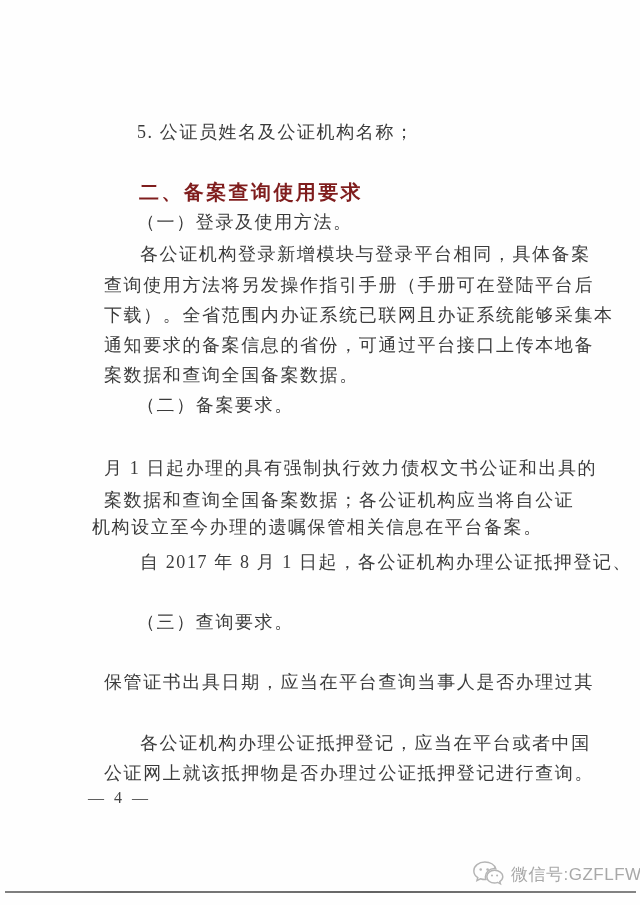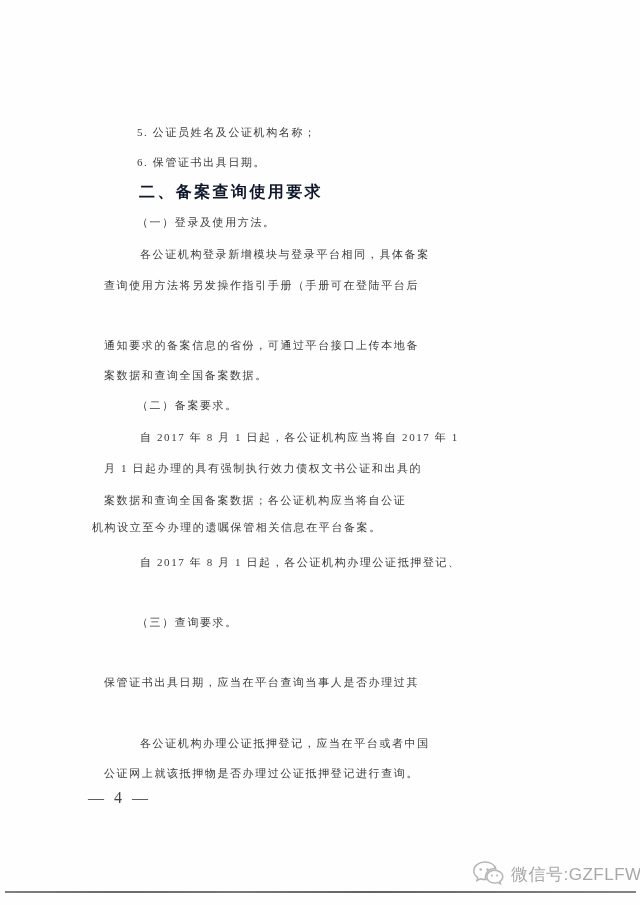--- a/index.html
+++ b/index.html
@@ -7,31 +7,31 @@
     position:relative;
     width:640px;height:905px;
     margin:0 auto;
     background:#fefefe;
     overflow:hidden;
     font-family:"Liberation Serif","DejaVu Serif",serif;
   }
   .tl{
     position:absolute;
     white-space:nowrap;
-    font-size:11px;
+    font-size:18px;
     letter-spacing:1.6px;
     color:#3b3b3b;
     line-height:22px;
   }
   .hd{
     font-family:"Liberation Sans","DejaVu Sans",sans-serif;
     font-weight:bold;
-    font-size:16px;
+    font-size:20px;
     letter-spacing:2.4px;
-    color:#0f172a;
+    color:#7f1d1d;
   }
   .pageno{
     position:absolute;
     left:88px;top:789px;
     font-size:16px;
     letter-spacing:3px;
     color:#444;
     white-space:nowrap;
   }
   .footer-mark{
@@ -55,31 +55,30 @@
     background:linear-gradient(90deg,#6a6a6a 0%,#4f4f4f 18%,#606060 37%,#474747 58%,#5d5d5d 78%,#6f6f6f 100%);
     opacity:.85;
   }
 </style>
 </head>
 <body>
 
 <div class="page">
 
   <div class="tl" style="top:121px;left:137px">5. 公证员姓名及公证机构名称；</div>
-  <div class="tl" style="top:151px;left:137px">6. 保管证书出具日期。</div>
   <div class="tl hd" style="top:181px;left:139px">二、备案查询使用要求</div>
   <div class="tl" style="top:211px;left:137px">（一）登录及使用方法。</div>
 
   <div class="tl" style="top:243px;left:140px">各公证机构登录新增模块与登录平台相同，具体备案</div>
   <div class="tl" style="top:274px;left:104px">查询使用方法将另发操作指引手册（手册可在登陆平台后</div>
+  <div class="tl" style="top:304px;left:104px">下载）。全省范围内办证系统已联网且办证系统能够采集本</div>
   <div class="tl" style="top:334px;left:104px">通知要求的备案信息的省份，可通过平台接口上传本地备</div>
   <div class="tl" style="top:364px;left:104px">案数据和查询全国备案数据。</div>
 
   <div class="tl" style="top:394px;left:137px">（二）备案要求。</div>
-  <div class="tl" style="top:426px;left:140px">自 2017 年 8 月 1 日起，各公证机构应当将自 2017 年 1</div>
   <div class="tl" style="top:457px;left:104px">月 1 日起办理的具有强制执行效力债权文书公证和出具的</div>
   <div class="tl" style="top:489px;left:104px">案数据和查询全国备案数据；各公证机构应当将自公证</div>
   <div class="tl" style="top:516px;left:92px">机构设立至今办理的遗嘱保管相关信息在平台备案。</div>
 
   <div class="tl" style="top:551px;left:140px">自 2017 年 8 月 1 日起，各公证机构办理公证抵押登记、</div>
 
   <div class="tl" style="top:611px;left:137px">（三）查询要求。</div>
   <div class="tl" style="top:671px;left:104px">保管证书出具日期，应当在平台查询当事人是否办理过其</div>
 
   <div class="tl" style="top:732px;left:140px">各公证机构办理公证抵押登记，应当在平台或者中国</div>

